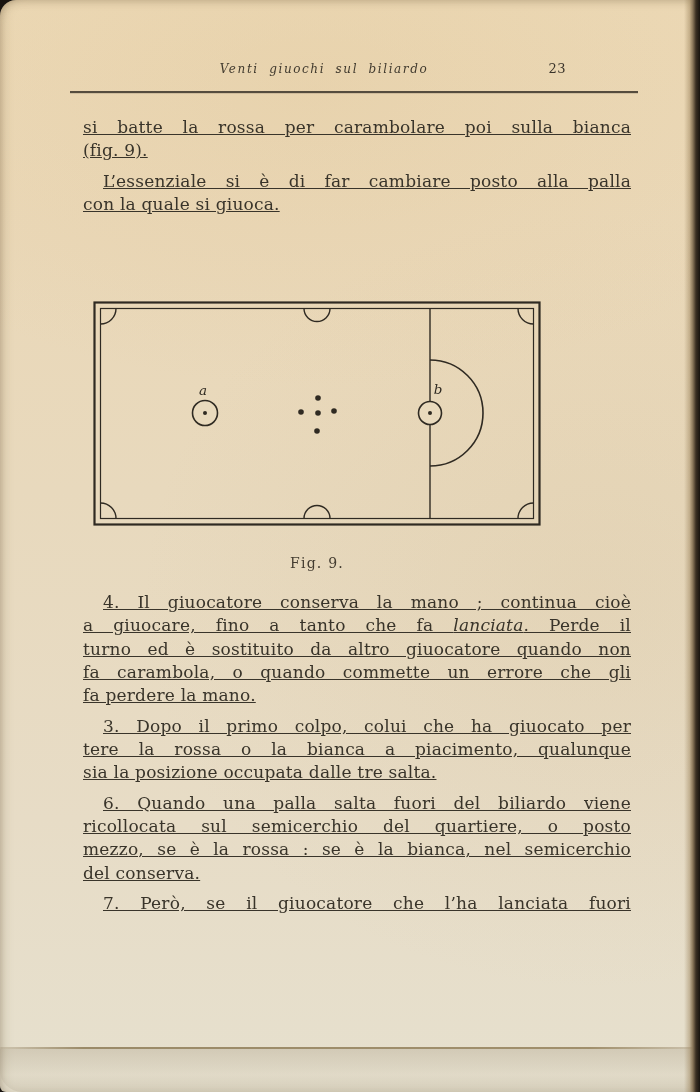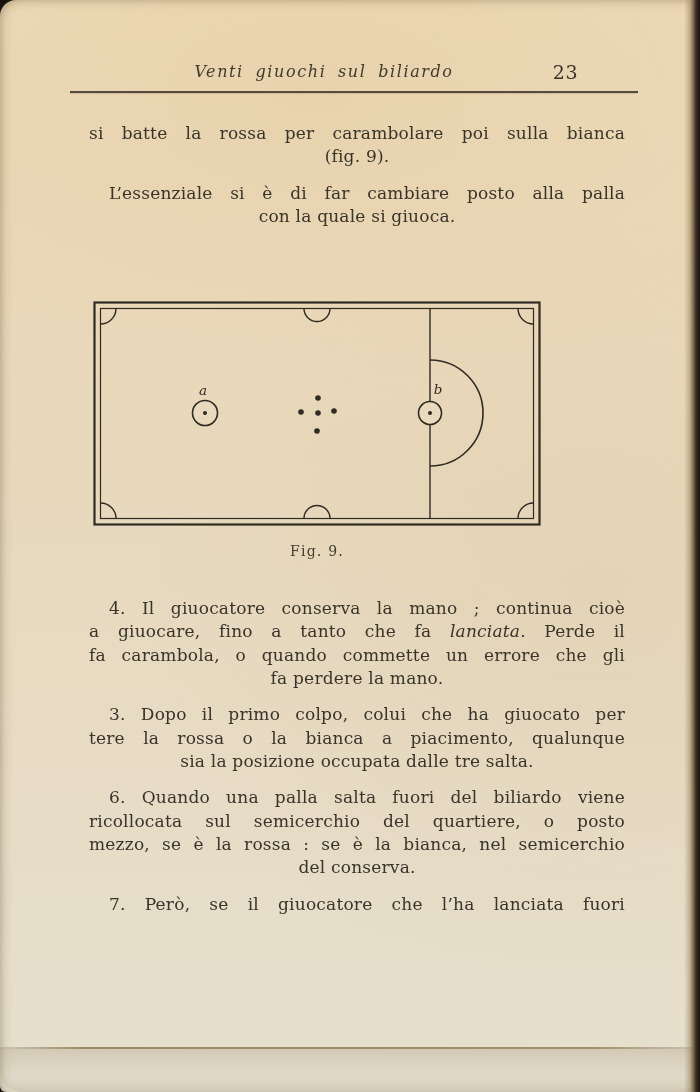--- a/index.html
+++ b/index.html
@@ -31,42 +31,42 @@
   }
   .bottom-band{
     position:absolute;left:0;top:1049px;width:694px;height:43px;
     background:linear-gradient(180deg, rgba(120,105,80,.18), rgba(120,105,80,.05) 60%, rgba(120,105,80,.15));
     border-radius:0 0 0 22px;
   }
   
   .header{position:absolute;left:70px;top:60px;width:568px;height:34px;}
   .running-title{
     position:absolute;left:0;right:60px;top:2px;text-align:center;
-    font-style:italic;font-size:16px;letter-spacing:1.6px;word-spacing:5px;color:#413a2e;
+    font-style:italic;font-size:12px;letter-spacing:1.6px;word-spacing:5px;color:#413a2e;
   }
   .page-number{
-    position:absolute;right:60px;top:1px;font-size:19px;color:#39332a;letter-spacing:.5px;
+    position:absolute;right:72px;top:1px;font-size:13px;color:#39332a;letter-spacing:.5px;
   }
   .header-rule{
     position:absolute;left:0;top:31px;width:568px;height:1.6px;background:#554c3e;
     box-shadow:0 .5px 0 rgba(85,76,62,.35);
   }
   
   .textcol{position:absolute;left:76px;width:562px;color:#39342a;font-size:17px;}
   .textcol.upper{top:109px;}
   .textcol.lower{top:584px;}
-  .para{margin:13px;}
-  .tline{height:23.35px;line-height:23.35px;white-space:nowrap;letter-spacing:.2px;text-align:center;}
+  .para{margin:7px;text-decoration:underline;}
+  .tline{height:23.35px;line-height:23.35px;white-space:nowrap;letter-spacing:.2px;}
   .tline.j{white-space:normal;text-align:justify;text-align-last:justify;word-spacing:1px;}
   .tline.ind{padding-left:20px;}
   .tline i{font-style:italic;}
   
   .figure-wrap{position:absolute;left:93px;top:301px;width:448px;height:226px;}
   .fig-caption{
-    position:absolute;left:93px;top:543px;width:448px;text-align:center;
+    position:absolute;left:93px;top:555px;width:448px;text-align:center;
     font-size:14px;letter-spacing:1.2px;color:#433c30;
   }
 </style>
 </head>
 <body>
 
 <div class="page">
 
   <div class="header">
     <div class="running-title">Venti giuochi sul biliardo</div>
@@ -125,20 +125,21 @@
         <circle cx="224" cy="130" r="2.8"></circle>
       </g>
     </svg>
   </div>
   <div class="fig-caption">Fig. 9.</div>
 
   <div class="textcol lower">
       <div class="para">
         <div class="tline j ind">4. Il giuocatore conserva la mano ; continua cioè</div>
         <div class="tline j">a giuocare, fino a tanto che fa <i>lanciata</i>. Perde il</div>
+        <div class="tline j">turno ed è sostituito da altro giuocatore quando non</div>
         <div class="tline j">fa carambola, o quando commette un errore che gli</div>
         <div class="tline">fa perdere la mano.</div>
       </div>
       <div class="para">
         <div class="tline j ind">3. Dopo il primo colpo, colui che ha giuocato per</div>
         <div class="tline j">tere la rossa o la bianca a piacimento, qualunque</div>
         <div class="tline">sia la posizione occupata dalle tre salta.</div>
       </div>
       <div class="para">
         <div class="tline j ind">6. Quando una palla salta fuori del biliardo viene</div>

